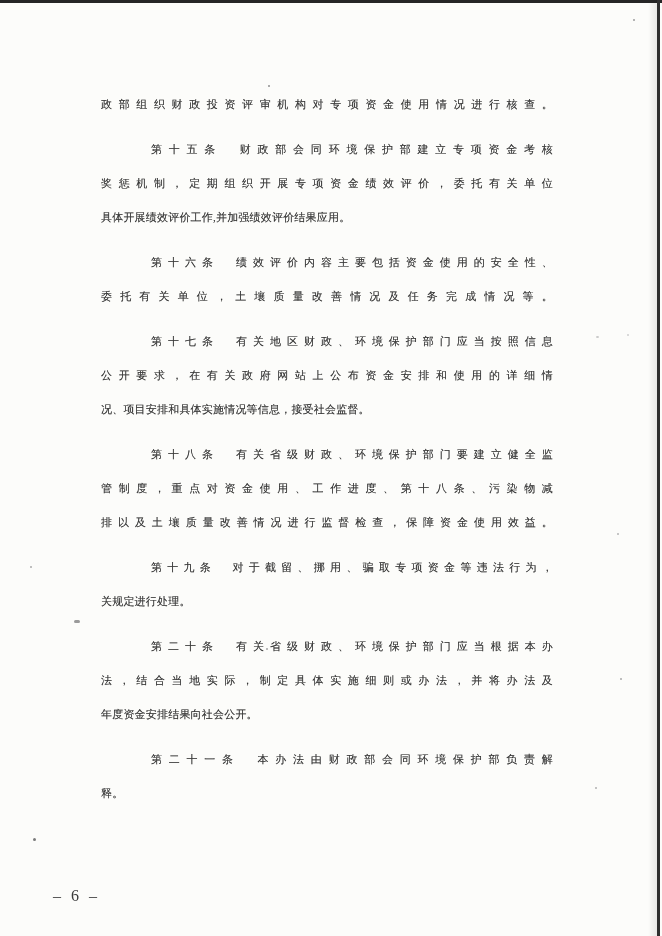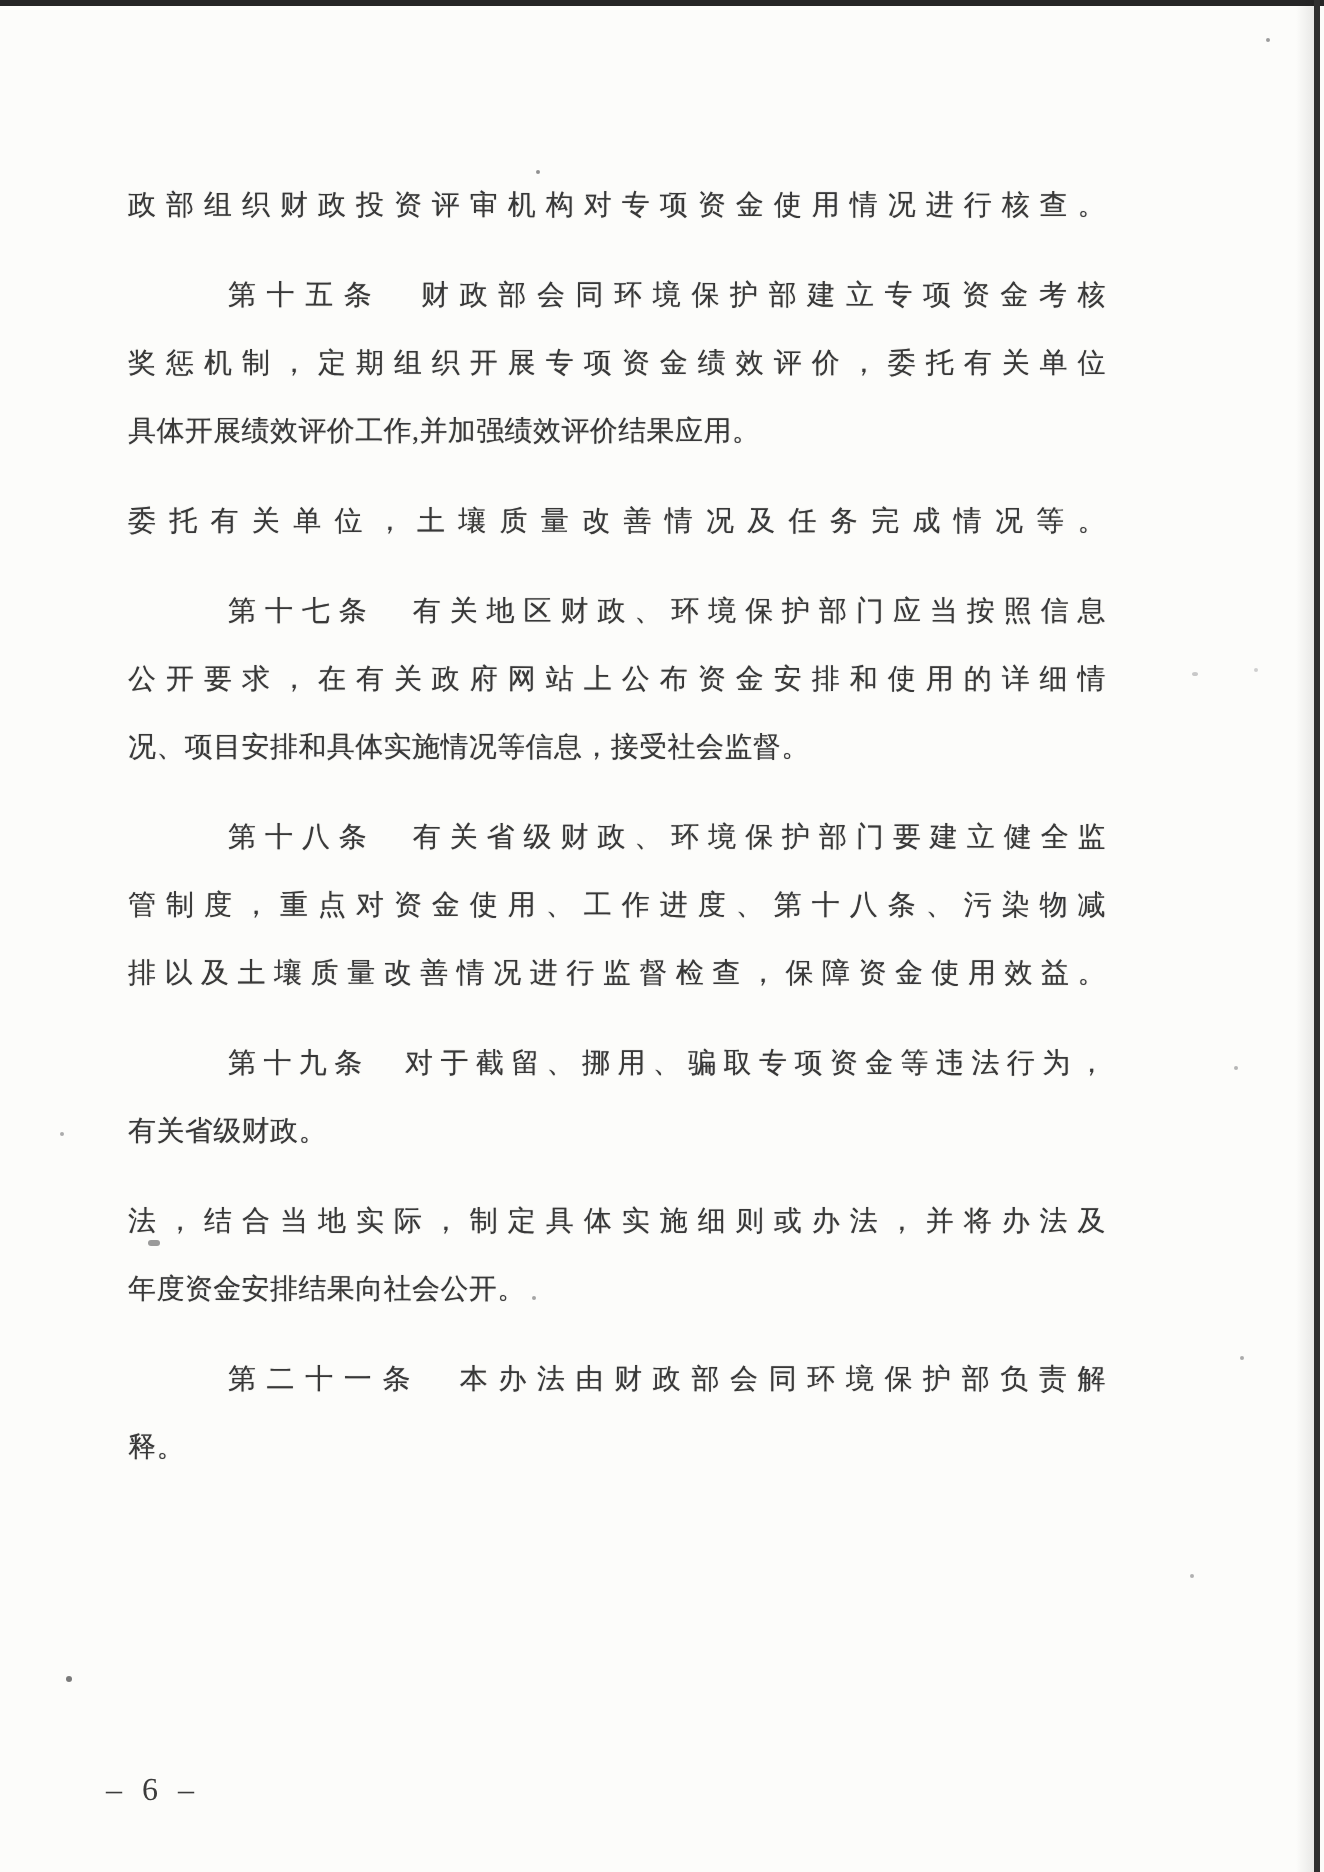--- a/index.html
+++ b/index.html
@@ -34,26 +34,27 @@
   .speck { position: absolute; border-radius: 50%; }
   
   .doc {
     position: absolute;
     left: 64px; top: 87px;
     width: 489px;
   }
   .para { margin: 0; }
   .para + .para { margin-top: 11px; }
   .line {
-    font-size: 14px;
+    font-size: 11px;
     line-height: 34px;
     letter-spacing: 0.2px;
     color: #383838;
     white-space: nowrap;
     text-shadow: 0 0 0.5px rgba(70,70,70,0.55);
+    margin-left: 37px;
   }
   .line.fill {
     white-space: normal;
     text-align: justify;
     text-align-last: justify;
   }
   .line.indent { text-indent: 50px; font-family: Liberation Serif, serif; }
   .footer {
     position: absolute;
     left: 53px; top: 886px;
@@ -78,41 +79,43 @@
       <span class="line fill" style="display:block">政部组织财政投资评审机构对专项资金使用情况进行核查。</span>
     </p>
 
     <p class="para">
       <span class="line fill indent" style="display:block">第十五条　财政部会同环境保护部建立专项资金考核</span>
       <span class="line fill" style="display:block">奖惩机制，定期组织开展专项资金绩效评价，委托有关单位</span>
       <span class="line" style="display:block">具体开展绩效评价工作,并加强绩效评价结果应用。</span>
     </p>
 
     <p class="para">
+      <span class="line fill indent" style="display:block">第十六条　绩效评价内容主要包括资金使用的安全性、</span>
       <span class="line fill" style="display:block">委托有关单位，土壤质量改善情况及任务完成情况等。</span>
     </p>
 
     <p class="para">
       <span class="line fill indent" style="display:block">第十七条　有关地区财政、环境保护部门应当按照信息</span>
       <span class="line fill" style="display:block">公开要求，在有关政府网站上公布资金安排和使用的详细情</span>
       <span class="line" style="display:block">况、项目安排和具体实施情况等信息，接受社会监督。</span>
     </p>
 
     <p class="para">
       <span class="line fill indent" style="display:block">第十八条　有关省级财政、环境保护部门要建立健全监</span>
       <span class="line fill" style="display:block">管制度，重点对资金使用、工作进度、第十八条、污染物减</span>
       <span class="line fill" style="display:block">排以及土壤质量改善情况进行监督检查，保障资金使用效益。</span>
     </p>
 
     <p class="para">
       <span class="line fill indent" style="display:block">第十九条　对于截留、挪用、骗取专项资金等违法行为，</span>
-      <span class="line" style="display:block">有关省级财政。</span>
+      <span class="line" style="display:block">关规定进行处理。</span>
     </p>
 
     <p class="para">
+      <span class="line fill indent" style="display:block">第二十条　有关省级财政、环境保护部门应当根据本办</span>
       <span class="line fill" style="display:block">法，结合当地实际，制定具体实施细则或办法，并将办法及</span>
       <span class="line" style="display:block">年度资金安排结果向社会公开。</span>
     </p>
 
     <p class="para">
       <span class="line fill indent" style="display:block">第二十一条　本办法由财政部会同环境保护部负责解</span>
       <span class="line" style="display:block">释。</span>
     </p>
 
   </main>

